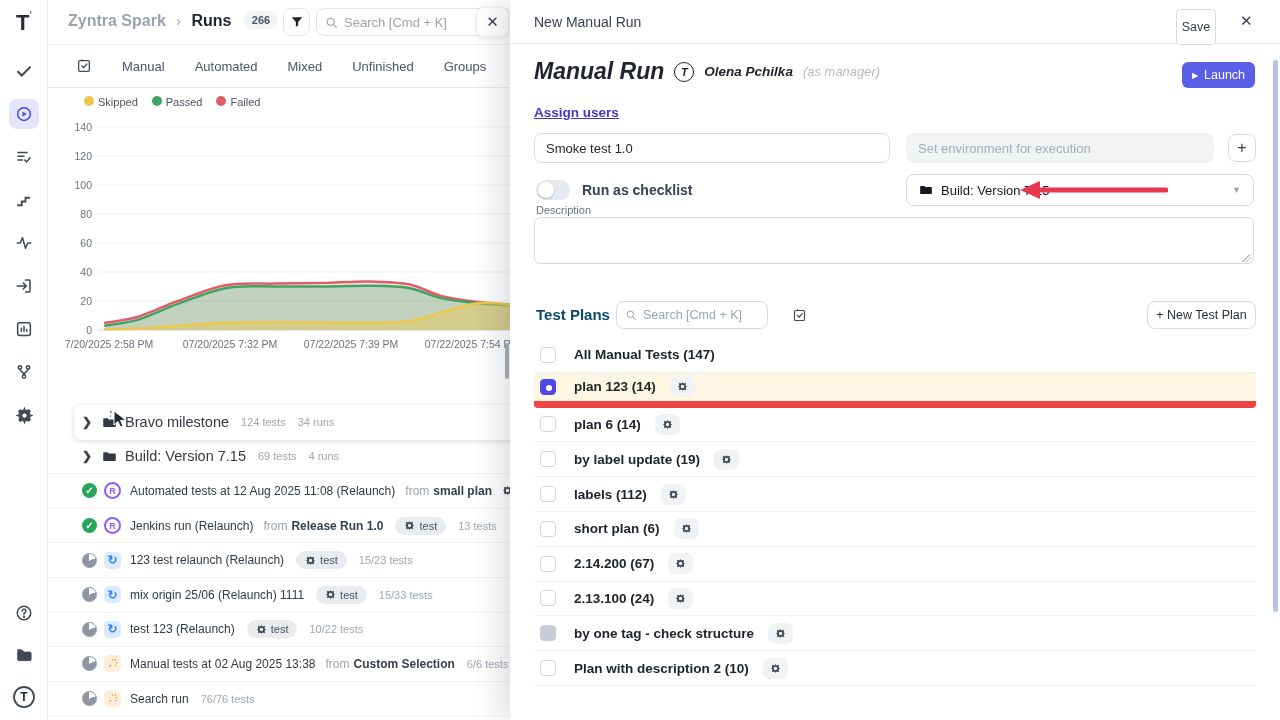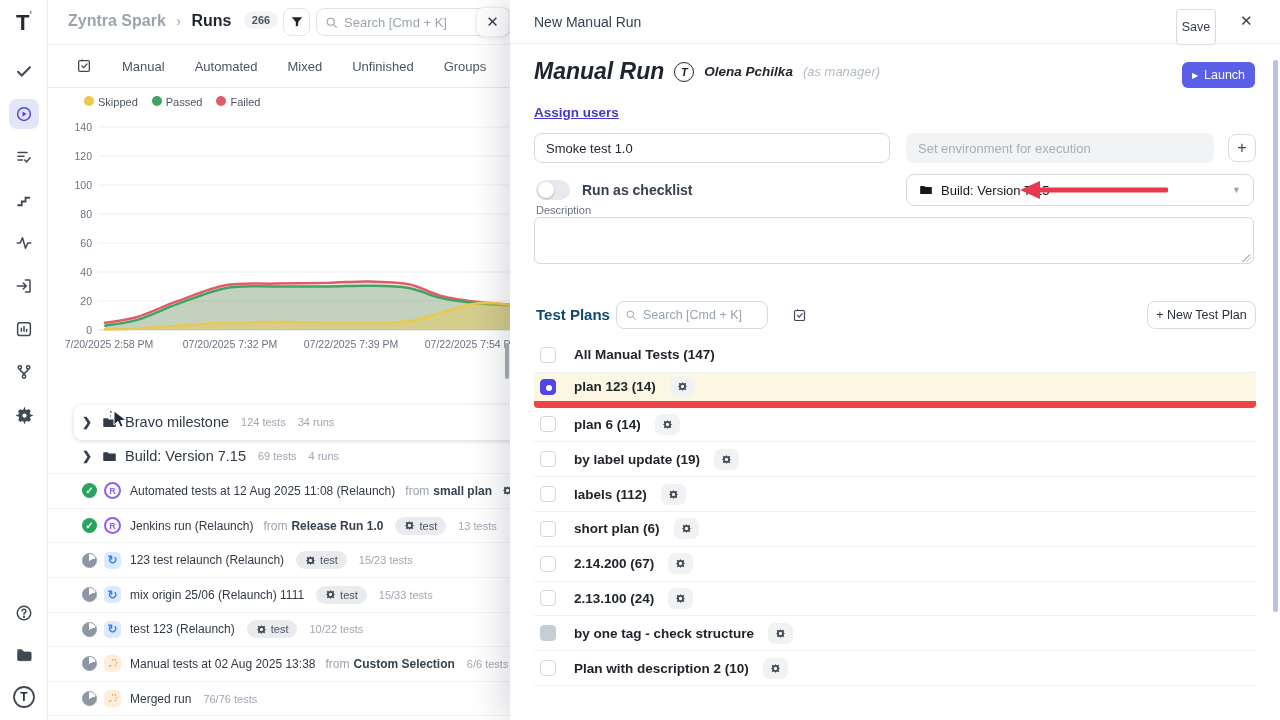--- a/index.html
+++ b/index.html
@@ -459,21 +459,21 @@
           <svg viewBox="0 0 16 16" style="width:11px;height:11px;display:block;">
             <g fill="#e8962e">
               <circle cx="12" cy="3" r="1.2"></circle>
               <circle cx="14" cy="7" r="1.1"></circle>
               <circle cx="12.5" cy="11" r="1.1"></circle>
               <circle cx="8" cy="2.5" r="1.1"></circle>
               <path d="M2 14l5-3-2.2-1.2z"></path>
             </g>
           </svg>
         </span>
-        <span class="run-title">Merged run</span>
+        <span class="run-title">Search run</span>
         <span class="meta">76/76 tests</span>
       </div>
     </div>
 </div>
 
 <div id="modal">
   <div id="modal-top">
     <div class="modal-title">New Manual Run</div>
     <button class="save-btn">Save</button>
     <span class="close-x">✕</span>

